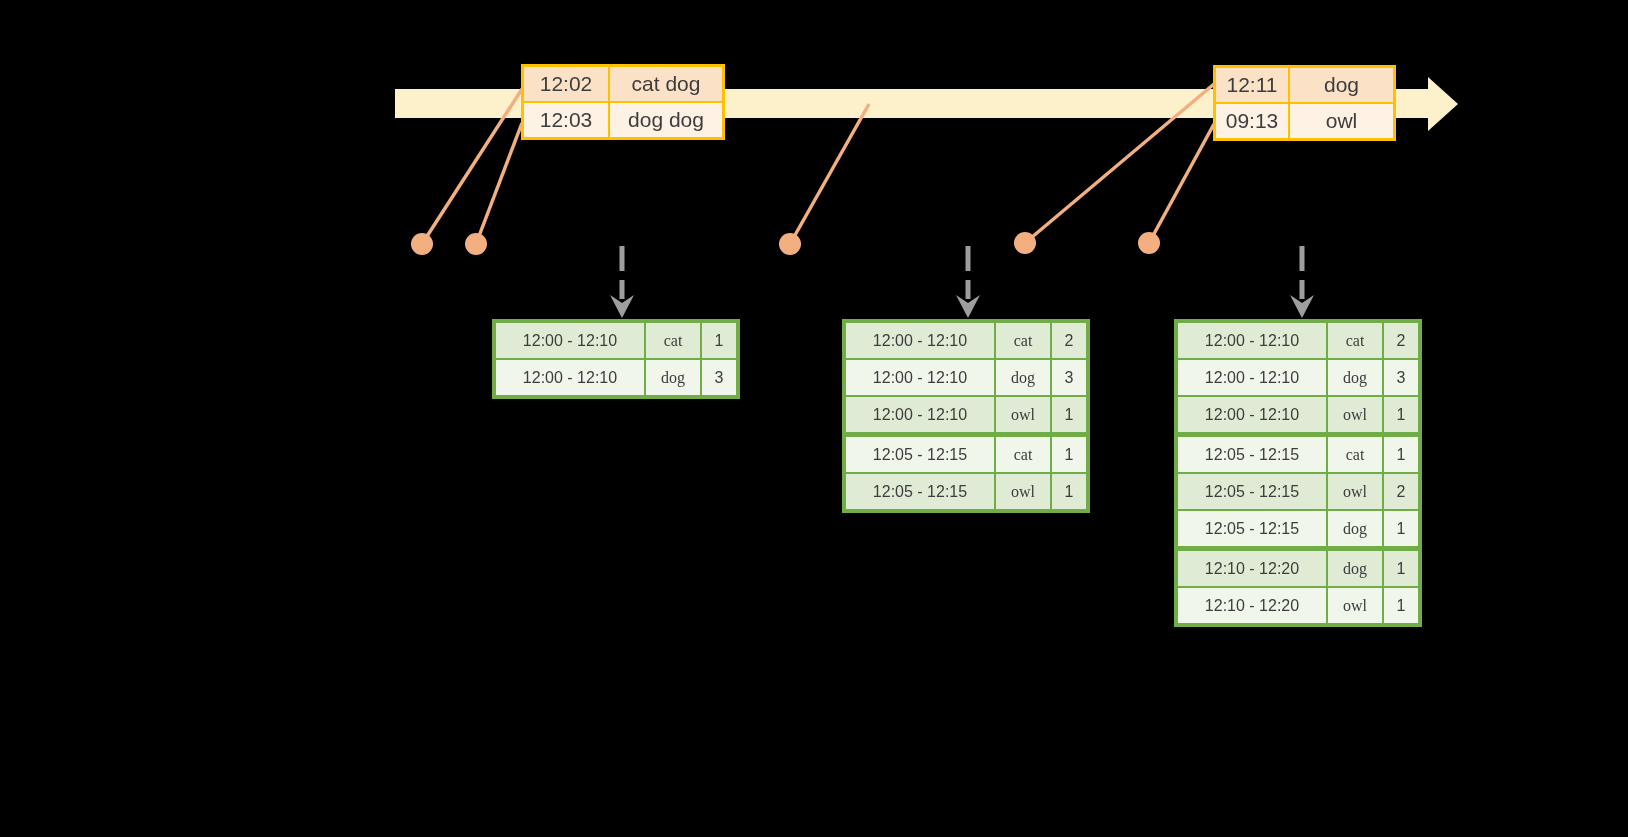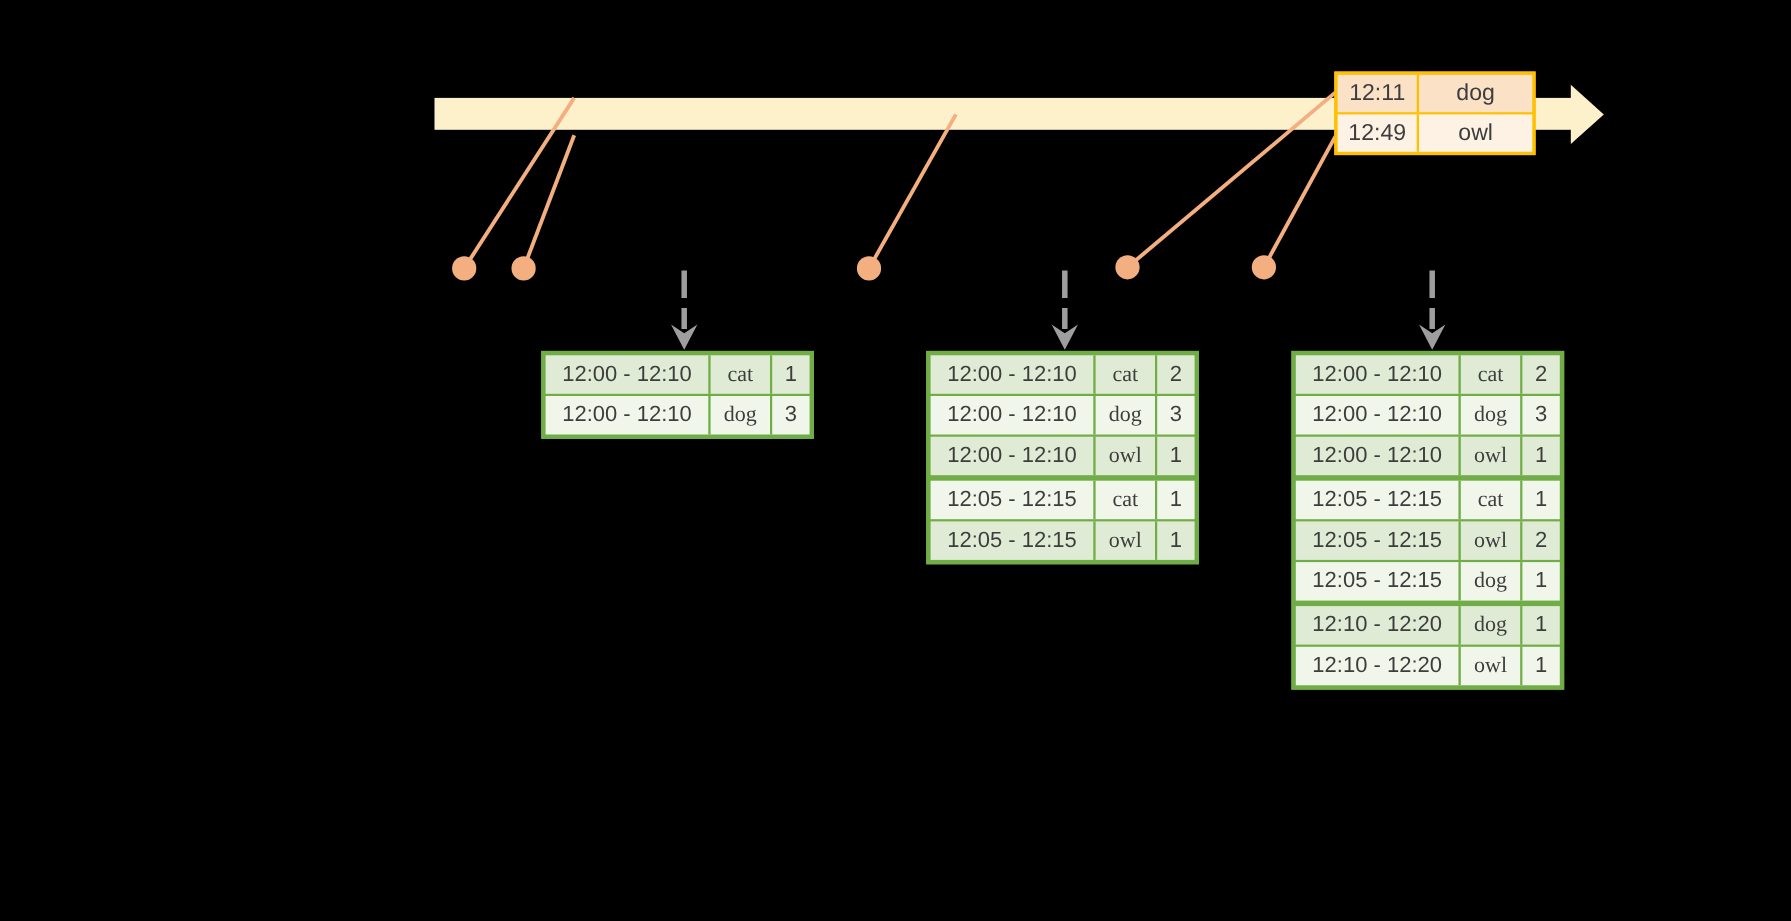--- a/index.html
+++ b/index.html
@@ -46,21 +46,21 @@
     border:4px solid var(--result-border,#70AD47);
     background:var(--result-border,#70AD47);
   }
   .r-row{display:flex;}
   .r-row + .r-row{border-top:2px solid var(--result-border,#70AD47);}
   .r-row.group-start{border-top:5px solid var(--result-border,#70AD47);}
   .r-row:nth-child(odd) .r-cell{background:var(--result-row-dark,#E0EBD5);}
   .r-row:nth-child(even) .r-cell{background:var(--result-row-light,#F1F6EB);}
   .r-cell{
     display:flex;align-items:center;justify-content:center;
-    height:35px;font-size:20px;color:var(--text,#3D3D3D);
+    height:35px;font-size:16px;color:var(--text,#3D3D3D);
   }
   .c-window{width:148px}
   .c-word{width:54px;border-left:2px solid var(--result-border,#70AD47);font-family:Liberation Serif, serif;}
   .c-count{width:34px;border-left:2px solid var(--result-border,#70AD47);}
 </style>
 </head>
 <body>
 
 <div id="stage">
 
@@ -82,29 +82,39 @@
     <circle class="dot" cx="1149" cy="243" r="11"></circle>
 
     <line class="trig" x1="622" y1="246" x2="622" y2="299"></line>
     <polygon class="trig-head" points="610,295 622,318 634,295 622,303"></polygon>
     <line class="trig" x1="968" y1="246" x2="968" y2="299"></line>
     <polygon class="trig-head" points="956,295 968,318 980,295 968,303"></polygon>
     <line class="trig" x1="1302" y1="246" x2="1302" y2="299"></line>
     <polygon class="trig-head" points="1290,295 1302,318 1314,295 1302,303"></polygon>
   </svg>
 
+  <div class="etable et1" style="left:521px;top:64px;">
+    <div class="e-row">
+      <div class="e-cell c1">12:02</div>
+      <div class="e-cell c2">cat dog</div>
+    </div>
+    <div class="e-row">
+      <div class="e-cell c1">12:03</div>
+      <div class="e-cell c2">dog dog</div>
+    </div>
+  </div>
 
 
   <div class="etable et3" style="left:1213px;top:65px;text-align:right;">
     <div class="e-row">
       <div class="e-cell c1">12:11</div>
       <div class="e-cell c2">dog</div>
     </div>
     <div class="e-row">
-      <div class="e-cell c1">12:49</div>
+      <div class="e-cell c1">09:13</div>
       <div class="e-cell c2">owl</div>
     </div>
   </div>
 
   <div class="rtable" style="left:492px;top:319px;">
     <div class="r-row">
       <div class="r-cell c-window">12:00 - 12:10</div>
       <div class="r-cell c-word">cat</div>
       <div class="r-cell c-count">1</div>
     </div>

